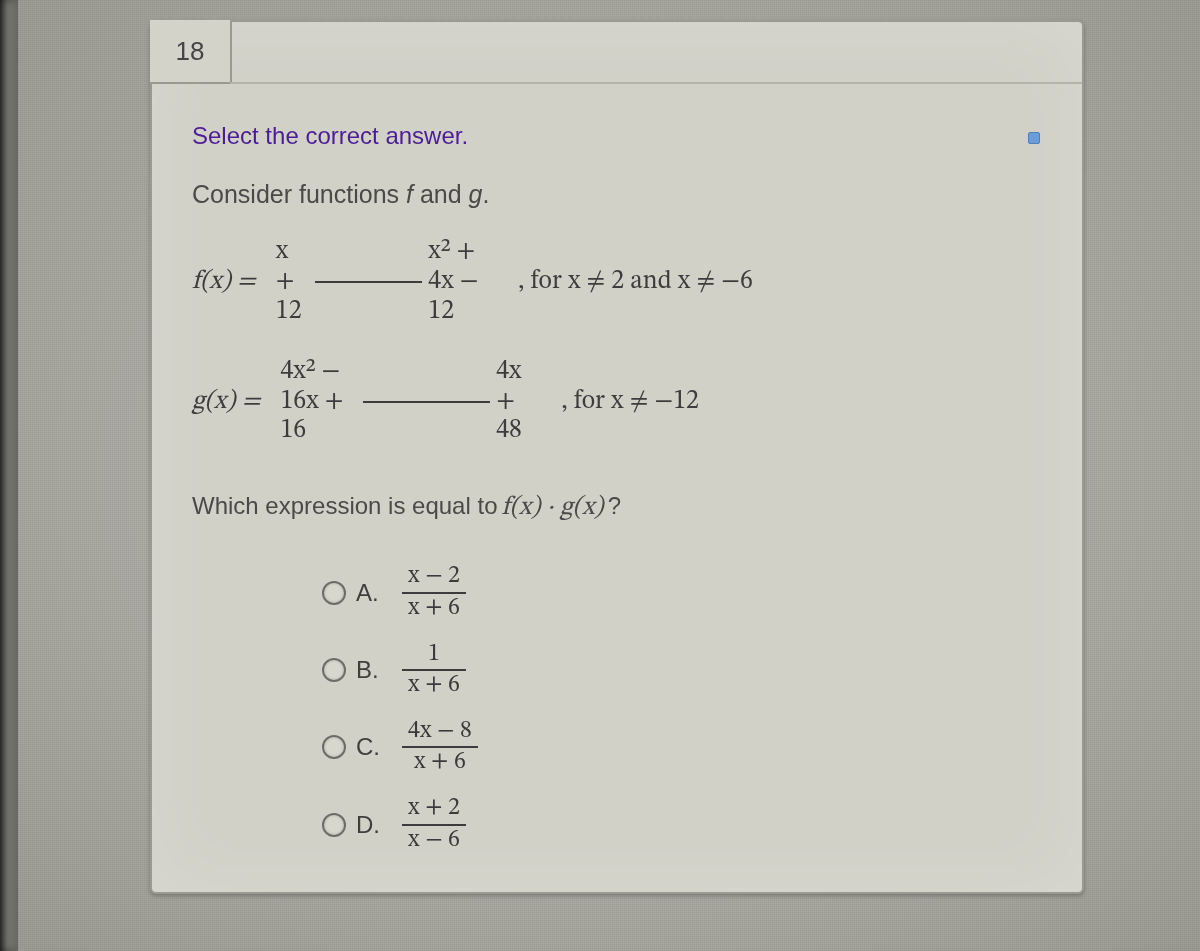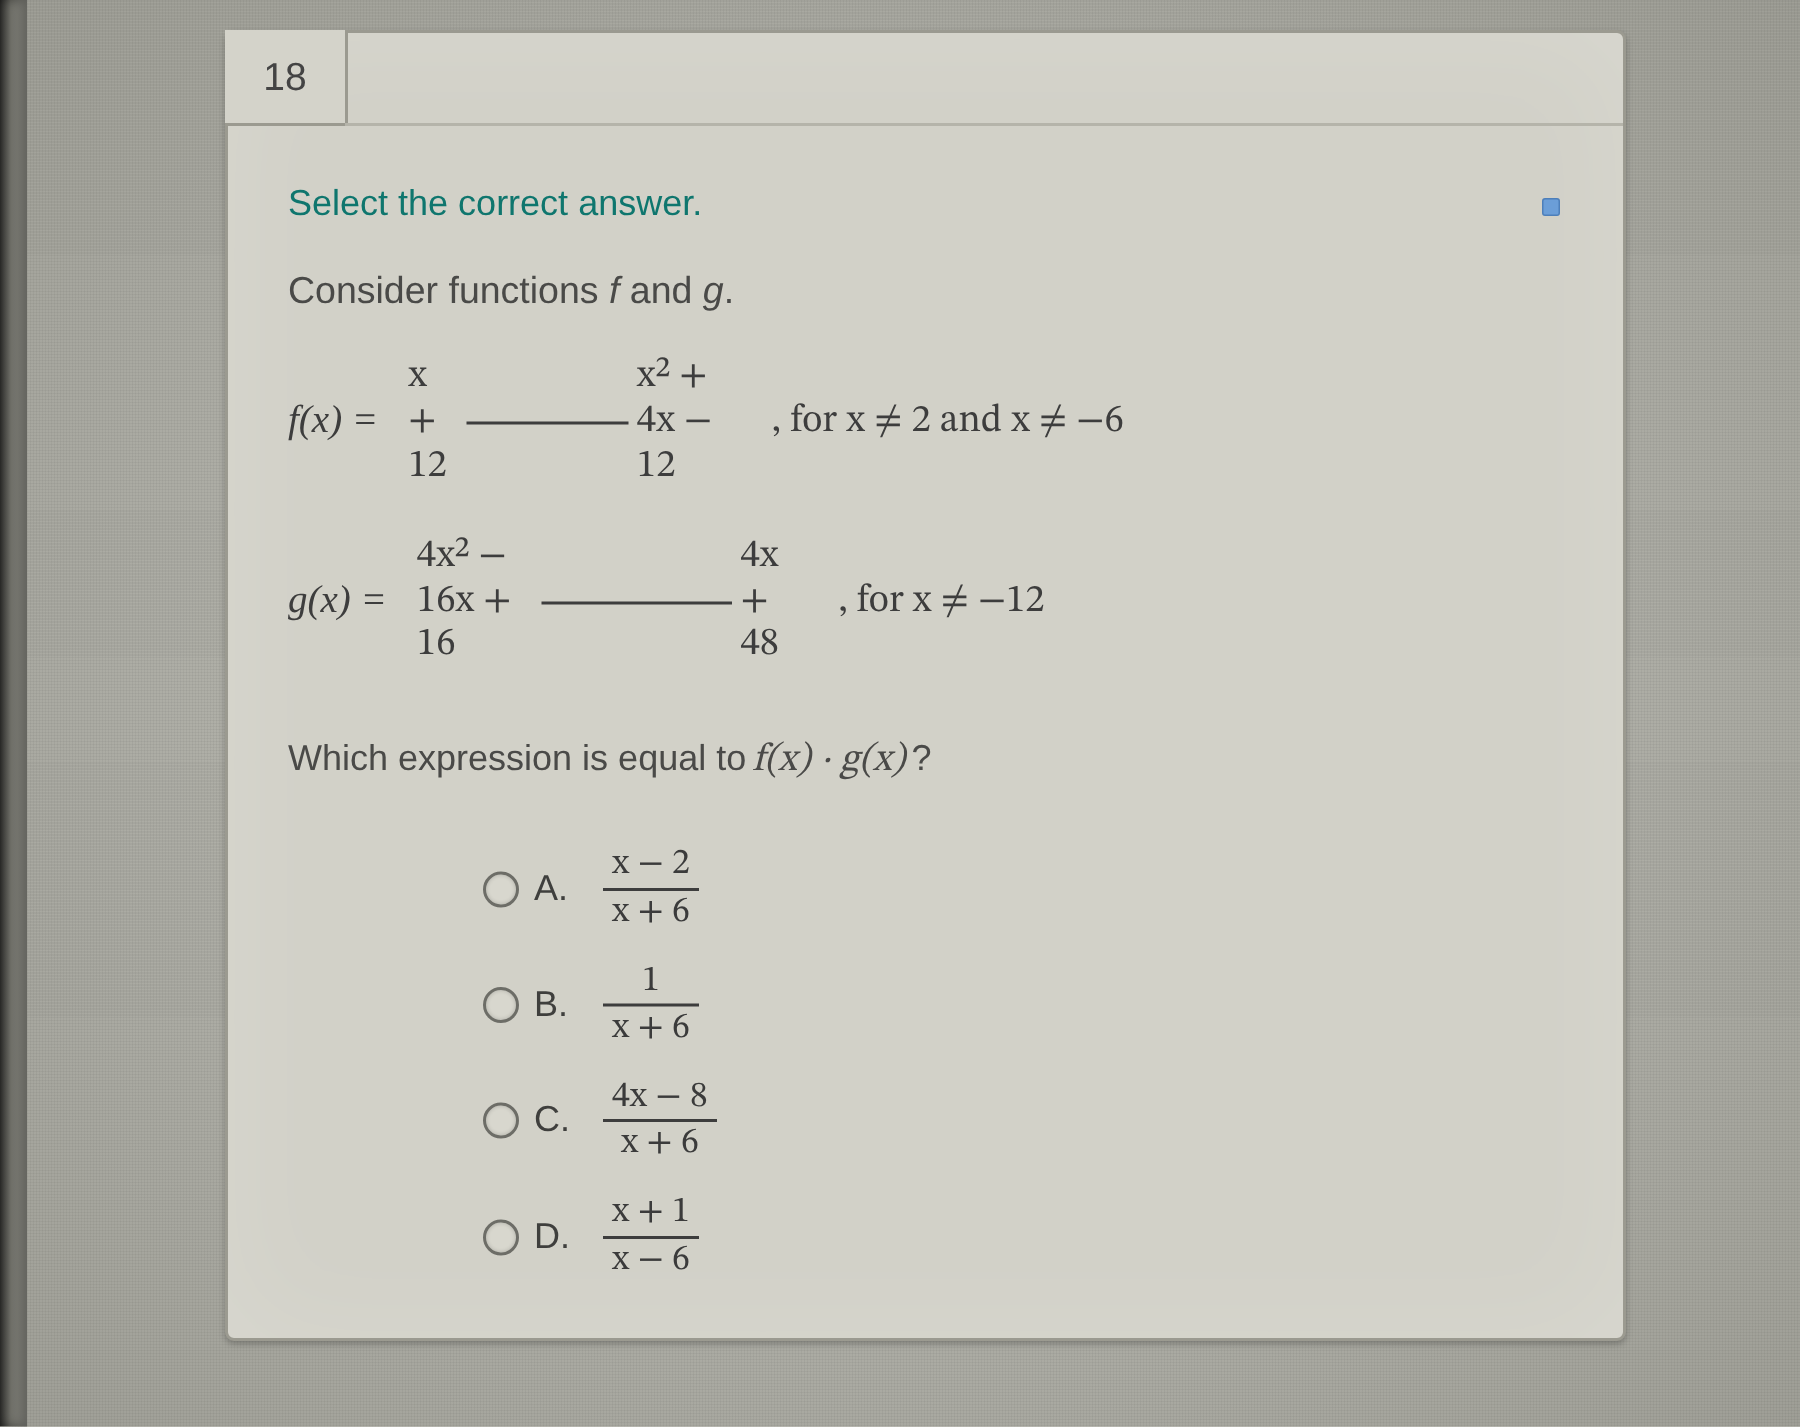--- a/index.html
+++ b/index.html
@@ -62,42 +62,42 @@
   }
   .content {
     position: absolute;
     left: 40px;
     right: 40px;
     top: 100px;
     bottom: 20px;
   }
   .instr {
     font-size: 24px;
-    color: #0f766e;
+    color: #4c1d95;
     margin-bottom: 30px;
   }
   .consider {
     font-size: 25px;
     color: #4a4a48;
     margin-bottom: 26px;
   }
   .consider .ital { font-style: italic; }
   .eq-row {
     display: flex;
     align-items: center;
     margin-bottom: 26px;
     font-family: "Cambria Math", "STIX Two Math", "Times New Roman", serif;
     font-size: 26px;
     color: #3d3d3d;
   }
   .lhs {
     margin-right: 8px;
     white-space: nowrap;
   }
-  .lhs .fn { font-style: italic; font-family: Liberation Serif, serif; }
+  .lhs .fn { font-style: italic; }
   .frac {
     display: inline-flex;
     flex-direction: row;
     align-items: center;
     vertical-align: middle;
     margin: 0 6px;
   }
   .frac .num, .frac .den {
     padding: 2px 6px;
     line-height: 1.15;
@@ -258,21 +258,21 @@
             <span class="den">x + 6</span>
           </span>
         </div>
       </div>
 
       <div class="opt-row">
         <div class="radio"></div>
         <div class="opt-label">D.</div>
         <div class="opt-math">
           <span class="frac-sm">
-            <span class="num">x + 1</span>
+            <span class="num">x + 2</span>
             <span class="bar"></span>
             <span class="den">x − 6</span>
           </span>
         </div>
       </div>
 
     </div>
 
   </div>
 </div>

